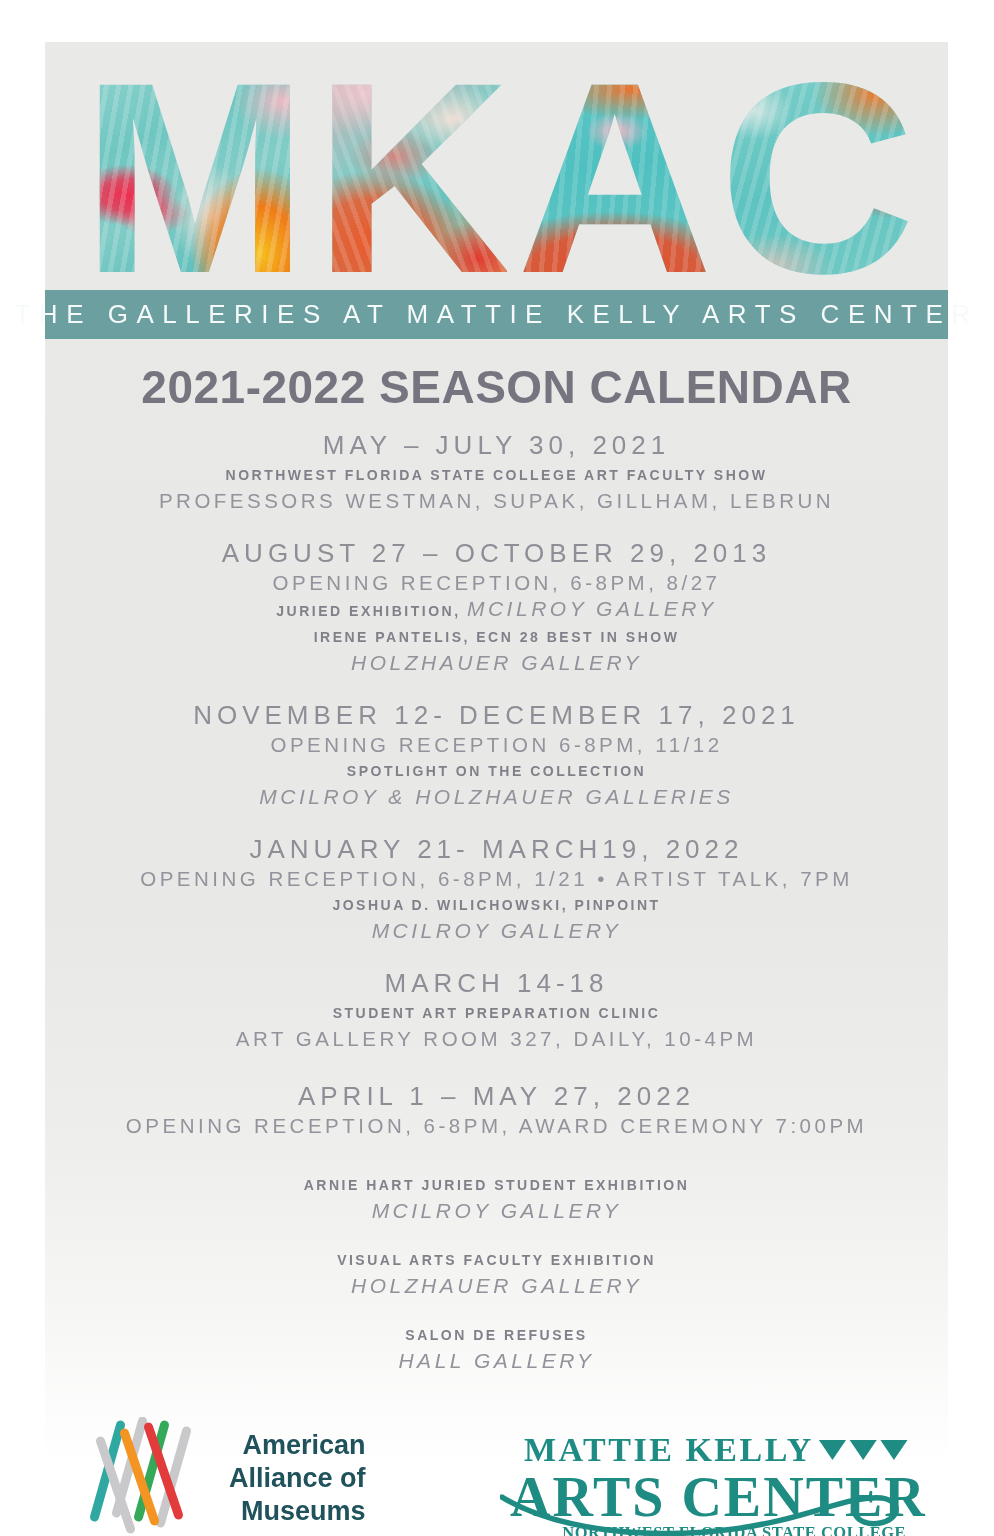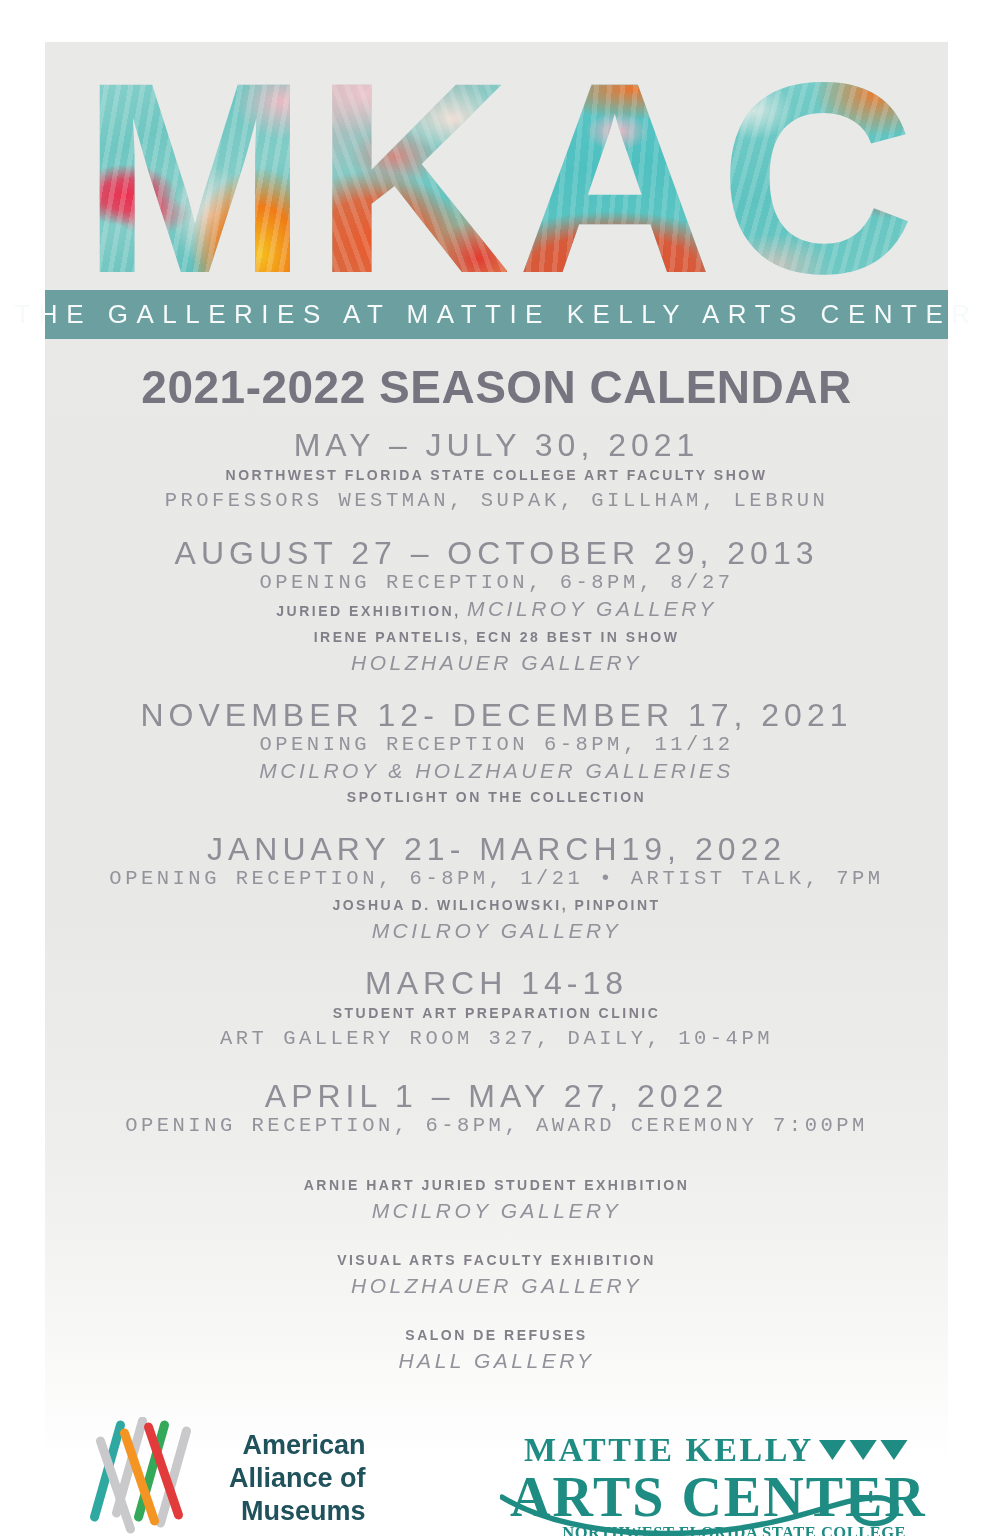--- a/index.html
+++ b/index.html
@@ -60,22 +60,22 @@
     color:#f6fafa; font-size:26px; letter-spacing:8.5px; font-weight:400; white-space:nowrap; }
 
   
   .title { margin-top:21px; font-size:46px; font-weight:800; color:#76747f; letter-spacing:0.5px; }
 
   
   .events { margin-top:15px; }
   .event { margin-bottom:23px; }
   .event:nth-child(6) { margin-bottom:33px;margin-top:28px; }
   .line { white-space:nowrap; }
-  .t-date  { font-size:32px;   letter-spacing:5px;   color:#8f8d96; line-height:33px; }
-  .t-light { font-size:20.5px; letter-spacing:3.5px; color:#94929b; line-height:26px;font-family:Liberation Mono, monospace; }
+  .t-date  { font-size:26px;   letter-spacing:5px;   color:#8f8d96; line-height:33px; }
+  .t-light { font-size:20.5px; letter-spacing:3.5px; color:#94929b; line-height:26px; }
   .t-bold  { font-size:14px; letter-spacing:2.5px; color:#827f89; line-height:26px; font-weight:700; }
   .t-italic{ font-size:21px;   letter-spacing:3.5px; color:#93919a; line-height:26px; font-style:italic; }
 
   
   .footer { display:flex; justify-content:space-between; align-items:flex-start;
             padding:10px 38px 0 38px; }
   .aam { display:flex; align-items:center; gap:24px; margin-top:10px; }
   .aam-text { text-align:right; font-weight:700; font-size:27px; color:#20525c; line-height:33px; }
 
   .mkac-logo { position:relative; width:400px; margin-top:24px; text-align:left;
@@ -115,22 +115,22 @@
         <div class="event">
           <div class="line"><span class="t-date">AUGUST 27 – OCTOBER 29, 2013</span></div>
           <div class="line"><span class="t-light">OPENING RECEPTION, 6-8PM, 8/27</span></div>
           <div class="line"><span class="t-bold">JURIED EXHIBITION, </span><span class="t-italic">MCILROY GALLERY</span></div>
           <div class="line"><span class="t-bold">IRENE PANTELIS, ECN 28 BEST IN SHOW</span></div>
           <div class="line"><span class="t-italic">HOLZHAUER GALLERY</span></div>
         </div>
         <div class="event">
           <div class="line"><span class="t-date">NOVEMBER 12- DECEMBER 17, 2021</span></div>
           <div class="line"><span class="t-light">OPENING RECEPTION 6-8PM, 11/12</span></div>
+          <div class="line"><span class="t-bold">SPOTLIGHT ON THE COLLECTION</span></div>
           <div class="line"><span class="t-italic">MCILROY &amp; HOLZHAUER GALLERIES</span></div>
-          <div class="line"><span class="t-bold">SPOTLIGHT ON THE COLLECTION</span></div>
         </div>
         <div class="event">
           <div class="line"><span class="t-date">JANUARY 21- MARCH19, 2022</span></div>
           <div class="line"><span class="t-light">OPENING RECEPTION, 6-8PM, 1/21 • ARTIST TALK, 7PM</span></div>
           <div class="line"><span class="t-bold">JOSHUA D. WILICHOWSKI, PINPOINT</span></div>
           <div class="line"><span class="t-italic">MCILROY GALLERY</span></div>
         </div>
         <div class="event">
           <div class="line"><span class="t-date">MARCH 14-18</span></div>
           <div class="line"><span class="t-bold">STUDENT ART PREPARATION CLINIC</span></div>

